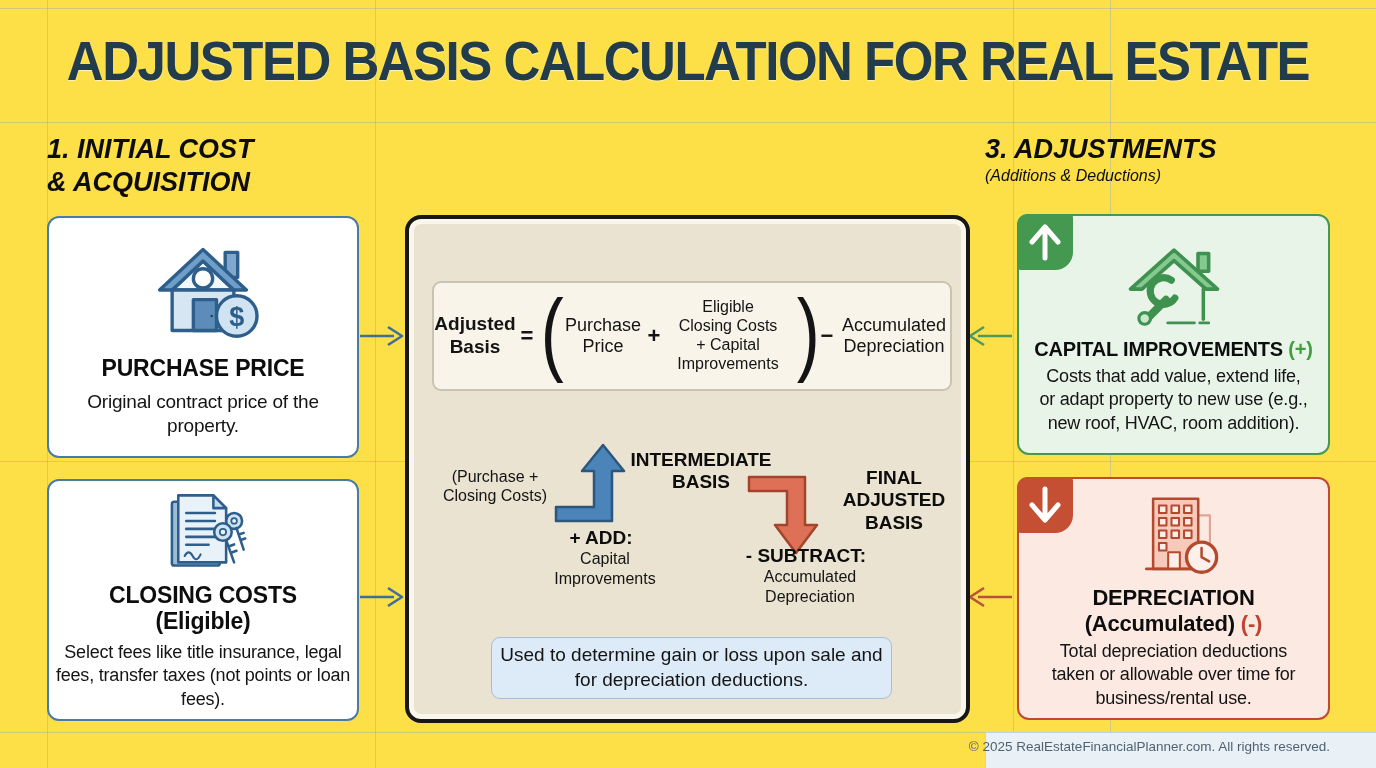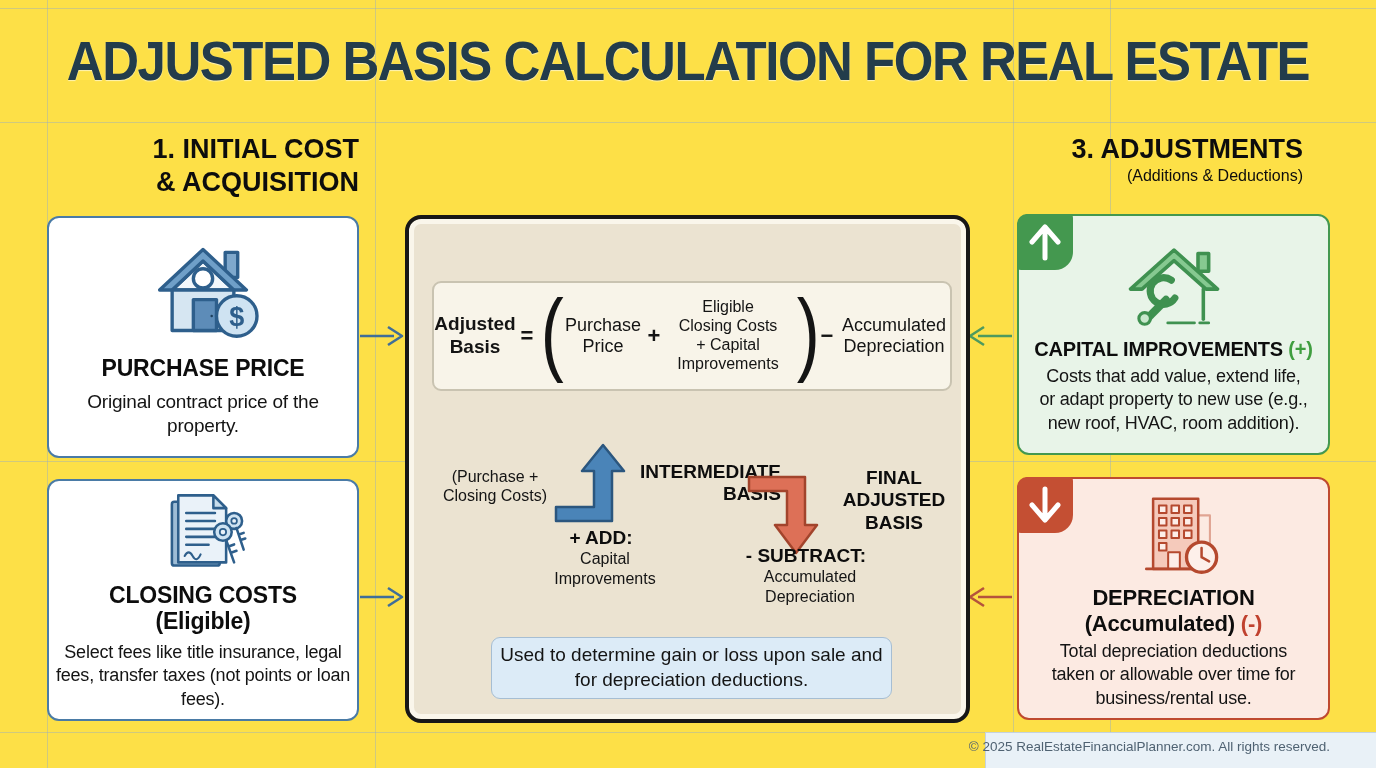--- a/index.html
+++ b/index.html
@@ -8,21 +8,21 @@
   #canvas { position:relative; width:1376px; height:768px; background:#fde047; overflow:hidden; }
 
   .gl-v { position:absolute; top:0; bottom:0; width:1px; background:rgba(150,172,192,.45); }
   .gl-h { position:absolute; left:0; right:0; height:1px; background:rgba(150,172,192,.45); }
   .footer-band { position:absolute; left:985px; top:732px; right:0; bottom:0; background:#e9f1f7; border-top:1px solid rgba(150,172,192,.45); border-left:1px solid rgba(150,172,192,.45); }
 
   .page-title { position:absolute; left:0; top:32px; width:1376px; text-align:center;
     font-size:51px; font-weight:700; letter-spacing:-1.5px; color:#233c4b;
     transform:scaleY(1.08); text-shadow:0 1px 1px rgba(255,255,255,.6); }
 
-  .col-header { position:absolute; top:133px; text-align:right; font-weight:700; font-size:27px; line-height:1.22; color:#0d0d0d; }
+  .col-header { position:absolute; top:133px; text-align:left; font-weight:700; font-size:27px; line-height:1.22; color:#0d0d0d;font-style:italic; }
   .col-header .sub { font-weight:400; font-size:16px; }
 
   .card { position:absolute; background:#fff; border:2px solid #4a7ba6; border-radius:12px;
     display:flex; flex-direction:column; align-items:center; justify-content:center; text-align:center; padding:8px 4px; }
   .card-title { font-size:23px; font-weight:700; line-height:1.15; color:#0d0d0d; letter-spacing:-0.2px; }
   .card-body { font-size:18px; line-height:1.3; letter-spacing:-0.2px; color:#141414; margin-top:8px; }
 
   .card-green { background:#e8f4e8; border-color:#44984f; }
   .card-red   { background:#fceae2; border-color:#bf4a2f; }
   .badge { position:absolute; left:-2px; top:-2px; width:56px; height:56px; border-radius:10px 4px 18px 4px; }
@@ -175,21 +175,21 @@
       </div>
 
       <svg class="abs" style="left:145px; top:2px;" width="72" height="95" viewBox="0 0 72 95">
         <polygon points="2,66 40,66 40,30 28,30 49,4 70,30 58,30 58,80 2,80" fill="#4a84b8" stroke="#2b567e" stroke-width="2.5" stroke-linejoin="round"></polygon>
       </svg>
       <div class="abs" style="left:112px; top:88px; width:160px;">
         <div class="flow-bold">+ ADD:</div>
         <div class="flow-sub">Capital Improvements</div>
       </div>
 
-      <div class="abs flow-bold" style="left:212px; top:22px; width:160px;text-align:right;">INTERMEDIATE BASIS</div>
+      <div class="abs flow-bold" style="left:212px; top:10px; width:160px;">INTERMEDIATE BASIS</div>
 
       <svg class="abs" style="left:338px; top:24px;" width="72" height="95" viewBox="0 0 72 95">
         <polygon points="2,14 58,14 58,62 70,62 49,90 28,62 40,62 40,28 2,28" fill="#dd7057" stroke="#a2442c" stroke-width="2.5" stroke-linejoin="round"></polygon>
       </svg>
       <div class="abs" style="left:312px; top:106px; width:170px;">
         <div class="flow-bold">- SUBTRACT:</div>
         <div class="flow-sub">Accumulated Depreciation</div>
       </div>
 
       <div class="abs flow-bold" style="left:425px; top:28px; width:120px;">FINAL ADJUSTED BASIS</div>

